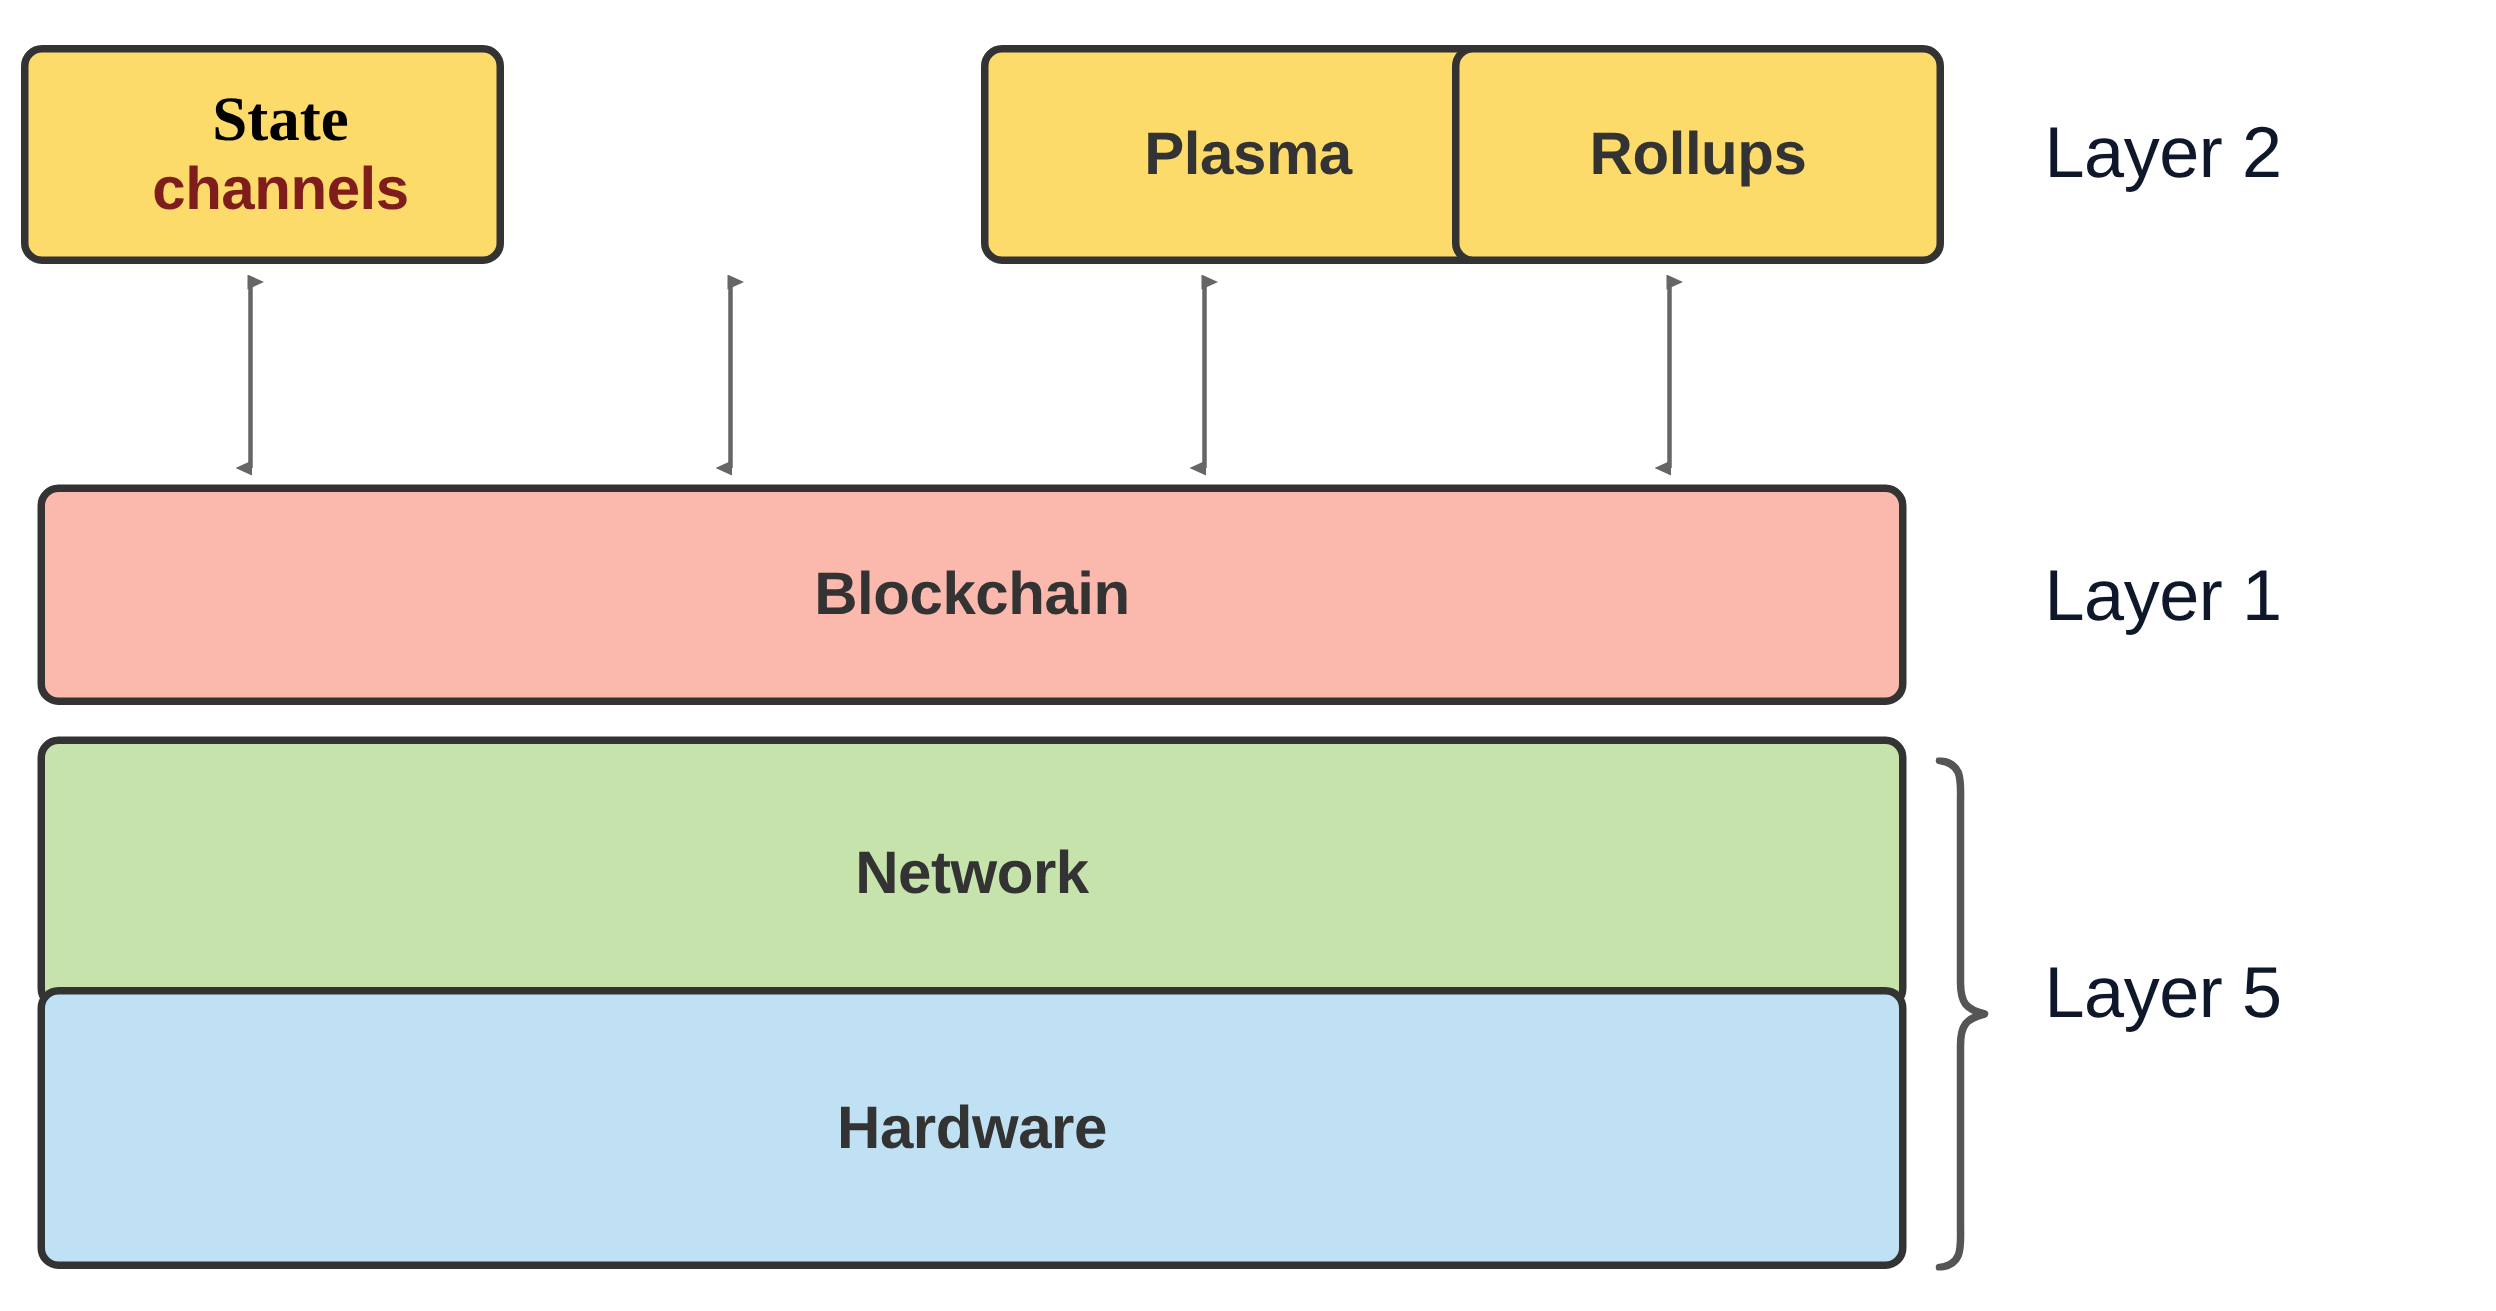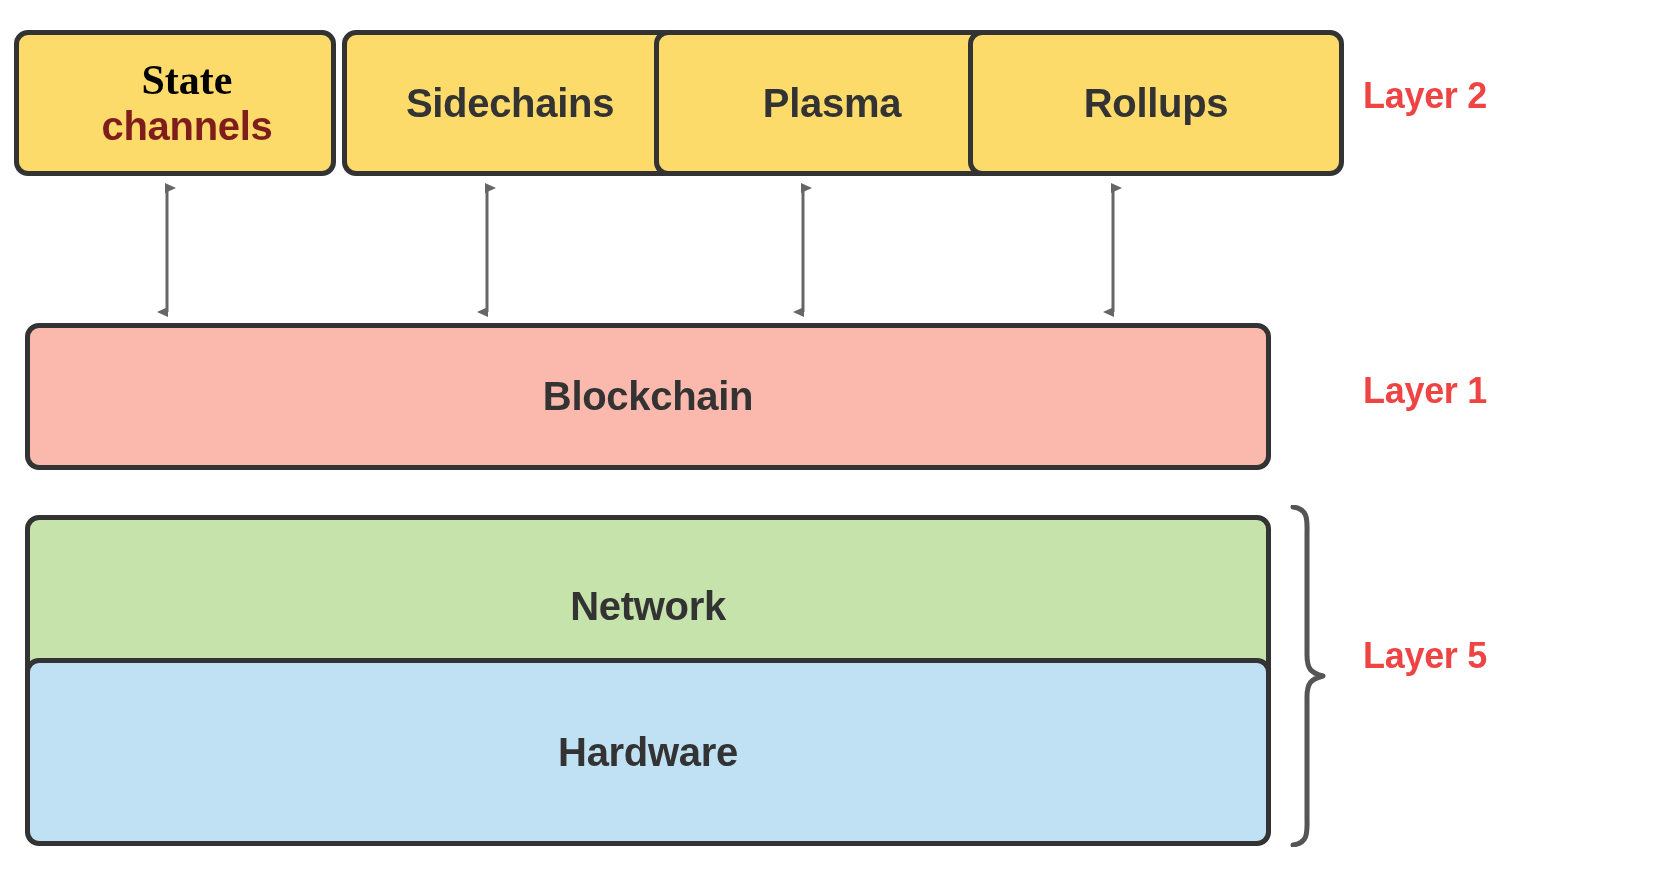--- a/index.html
+++ b/index.html
@@ -37,21 +37,21 @@
   
   .l2 {
     top: 30px;
     height: 146px;
     background: #FCDB6B;
     font-size: 40px;
   }
   #l2-0 { left: 14px;   width: 322px; padding-left: 24px; }
   #l2-1 { left: 342px;  width: 336px; }
   #l2-2 { left: 654px;  width: 356px; }
-  #l2-3 { left: 968px;  width: 376px; }
+  #l2-3 { left: 968px;  width: 328px; }
 
   
   .serif-word {
     display: block;
     font-family: "Liberation Serif", serif;
     font-weight: bold;
     color: #000000;
     font-size: 42px;
     letter-spacing: 0;
   }
@@ -63,41 +63,41 @@
     font-size: 40px;
   }
 
   
   .bar {
     left: 25px;
     width: 1246px;
     font-size: 40px;
   }
   #bar-blockchain { top: 323px; height: 147px; background: #FAB9AC; text-align: right; }
-  #bar-network    { top: 515px; height: 182px; background: #C6E3AB; }
+  #bar-network    { top: 491px; height: 182px; background: #C6E3AB; }
   #bar-hardware   { top: 658px; height: 188px; background: #C0E0F3; align-items: center; }
 
   
   .arrow {
     position: absolute;
     top: 176px;
     width: 26px;
     height: 148px;
   }
   #arrow-0 { left: 154px; }
   #arrow-1 { left: 474px; }
   #arrow-2 { left: 790px; }
   #arrow-3 { left: 1100px; }
 
   
   .layer-label {
     position: absolute;
-    color: #ef4444;
-    font-weight: bold;
-    font-size: 36px;
+    color: #0f172a;
+    font-weight: normal;
+    font-size: 48px;
     letter-spacing: -0.3px;
     white-space: nowrap;
   }
   #label-layer2 { left: 1363px; top: 75px;  }
   #label-layer1 { left: 1363px; top: 370px; }
   #label-layer0 { left: 1363px; top: 635px; }
 
   
   #brace {
     position: absolute;
@@ -112,23 +112,20 @@
 
 <div id="canvas">
 
   <div class="node l2" id="l2-0">
     <span>
       <span class="serif-word">State</span>
       <span class="sans-word">channels</span>
     </span>
   </div>
 
-  <div class="node l2" id="l2-1">
-    <span>Sidechains</span>
-  </div>
 
   <div class="node l2" id="l2-2">
     <span>Plasma</span>
   </div>
 
   <div class="node l2" id="l2-3">
     <span>Rollups</span>
   </div>
 
   <svg class="arrow" id="arrow-0" viewBox="0 0 26 148">

